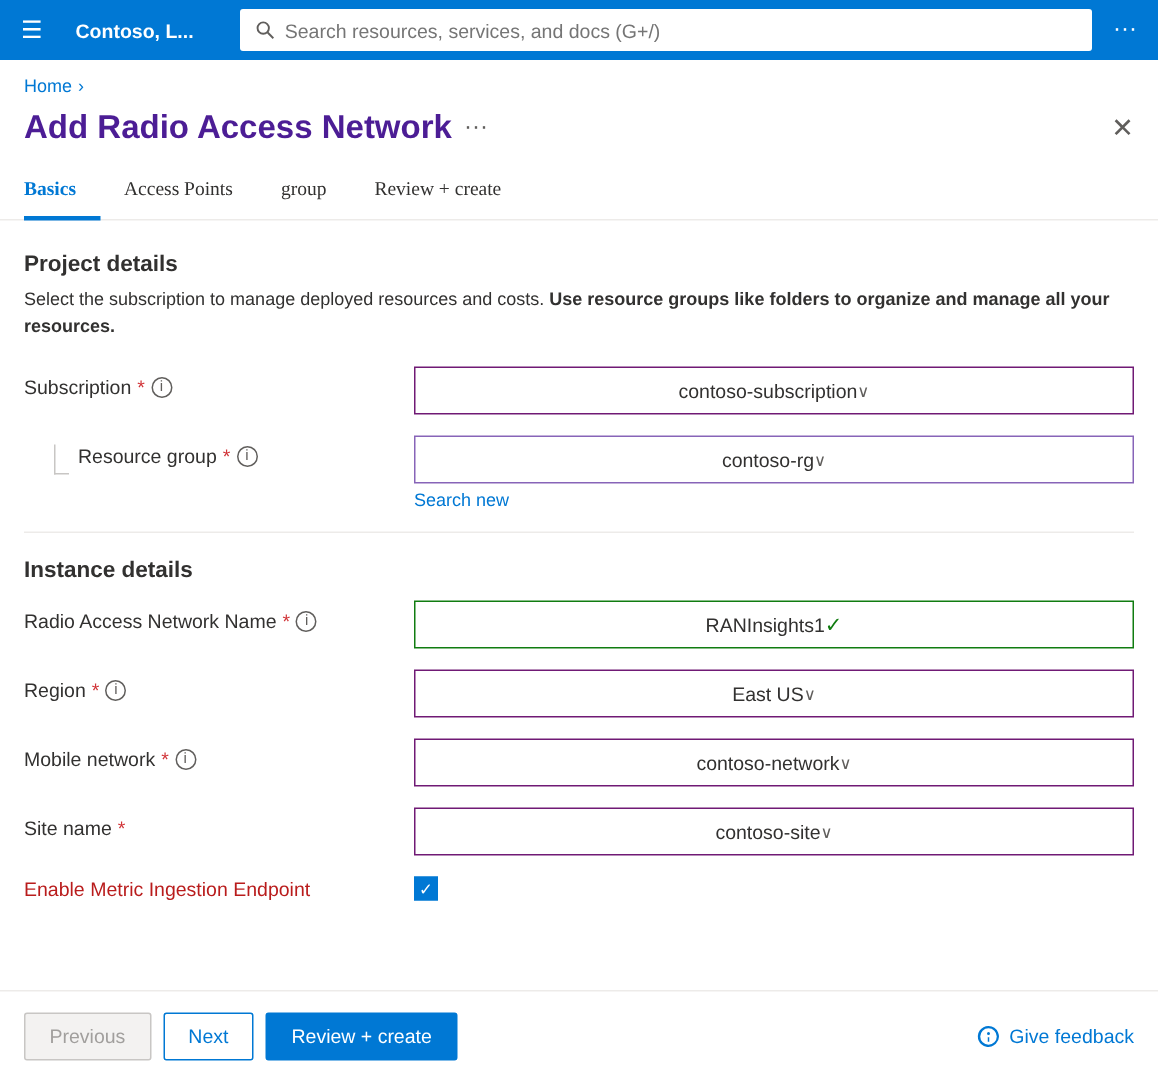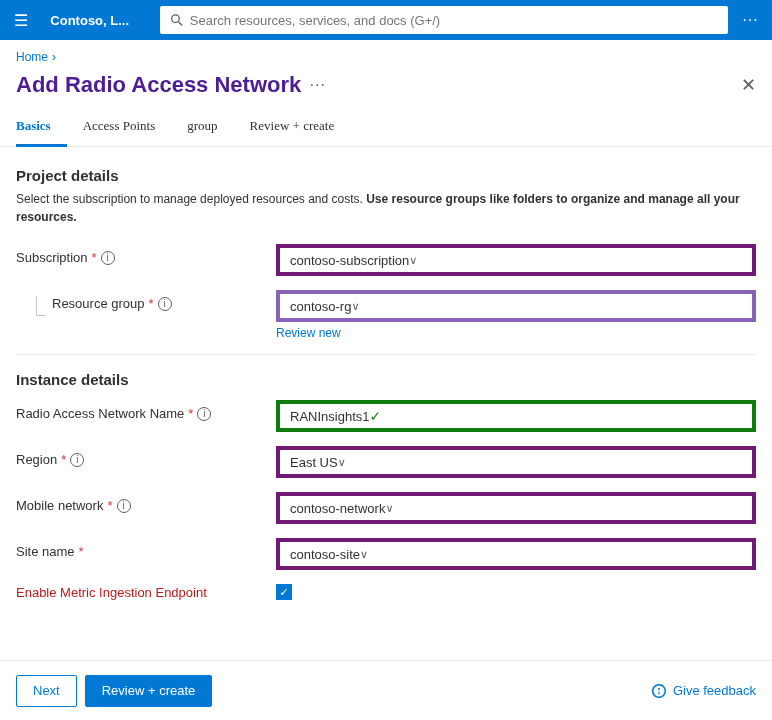--- a/index.html
+++ b/index.html
@@ -145,28 +145,28 @@
       justify-content: center;
       font-size: 10px;
       color: #605e5c;
       cursor: pointer;
       flex-shrink: 0;
     }
     .form-control-wrap { flex: 1; }
     .form-select {
       width: 100%;
       height: 32px;
-      border: 4px solid #701a75;
+      border: 1px solid #701a75;
       padding: 0 10px;
       font-size: 13px;
       color: #323130;
       background: #fff;
       display: flex;
       align-items: center;
-      justify-content: flex-start;
+      justify-content: center;
       cursor: pointer;
       position: relative;
     }
     .form-select.validated { border-color: #8764b8; }
     .form-select.success { border-color: #107c10; }
     .chevron { font-size: 11px; color: #605e5c; }
     .check-icon { color: #107c10; font-size: 14px; }
     .create-new { font-size: 12px; color: #0078d4; cursor: pointer; margin-top: 4px; }
 
     .instance-section { margin-top: 10px; }
@@ -302,21 +302,21 @@
         <span>Resource group</span>
         <span class="required">*</span>
         <span class="info-icon">i</span>
       </div>
     </div>
     <div class="form-control-wrap">
       <div class="form-select validated">
         <span>contoso-rg</span>
         <span class="chevron">∨</span>
       </div>
-      <div class="create-new">Review new</div>
+      <div class="create-new">Search new</div>
     </div>
   </div>
 
   <hr class="divider">
 
   <div class="instance-section">
     <div class="section-title">Instance details</div>
   </div>
 
   <div class="form-row" style="margin-top:12px;">
@@ -379,20 +379,21 @@
     <div class="checkbox-wrap">
       <div class="checkbox-custom">
         <span class="checkmark">✓</span>
       </div>
     </div>
   </div>
 
 </div>
 
 <div class="footer">
+  <button class="btn btn-disabled" disabled="">Previous</button>
   <button class="btn btn-outline">Next</button>
   <button class="btn btn-primary">Review + create</button>
   <div class="footer-right">
     <svg width="16" height="16" viewBox="0 0 16 16" fill="none">
       <path d="M8 1a7 7 0 1 0 4.9 11.9L15 15l-2.1-2.1A7 7 0 0 0 8 1zm0 1.5a5.5 5.5 0 1 1 0 11A5.5 5.5 0 0 1 8 2.5zM8 5a1 1 0 1 0 0 2 1 1 0 0 0 0-2zm-.5 3.5v3h1v-3h-1z" fill="#0078d4"></path>
     </svg>
     <span>Give feedback</span>
   </div>
 </div>
 

